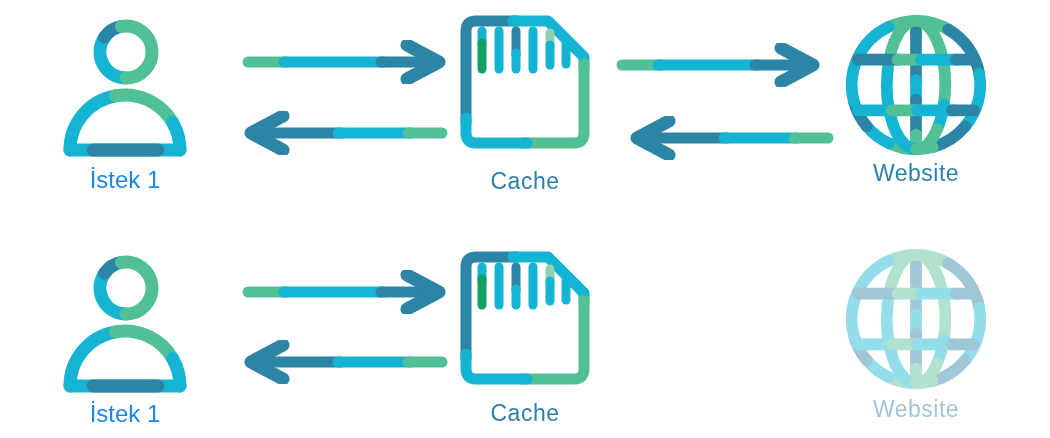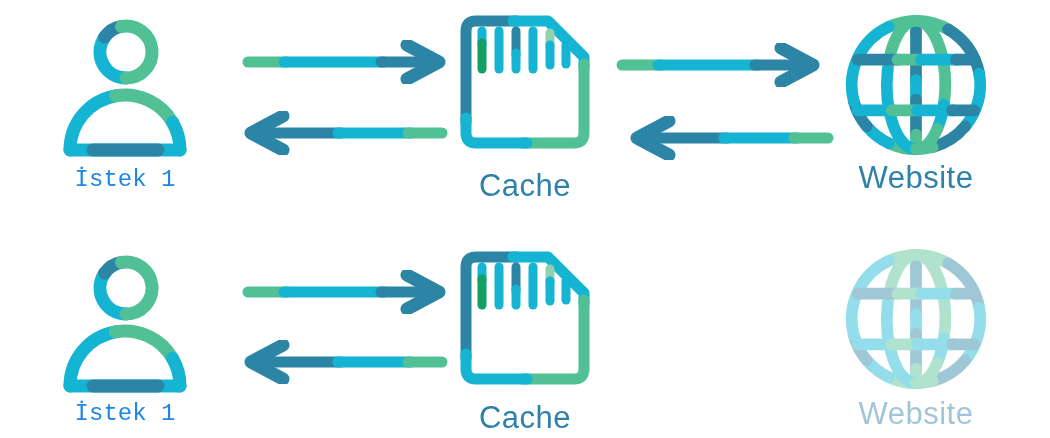--- a/index.html
+++ b/index.html
@@ -4,22 +4,22 @@
 <style>
   :root{
     --cyan:#15b4d3; --steel:#2d85a6; --green:#52c095; --emerald:#14a065;
     --light_green:#90d1ae; --request_label:#1e87e6; --node_label:#2e81a8; --bg:#ffffff;
   }
   *{margin:0;padding:0;box-sizing:border-box;}
   body{background:#fff;font-family:"Liberation Sans",sans-serif;}
   .stage{position:relative;width:1050px;height:438px;background:var(--bg);overflow:hidden;}
   .abs{position:absolute;}
   .lbl{position:absolute;text-align:center;white-space:nowrap;}
-  .req-lbl{font-family:Liberation Mono, monospace;font-size:24px;color:var(--request_label);}
-  .node-lbl{font-family:"Liberation Sans",sans-serif;font-size:31px;color:var(--node_label);letter-spacing:.5px;text-align:center;}
+  .req-lbl{font-family:Liberation Sans, sans-serif;font-size:24px;color:var(--request_label);}
+  .node-lbl{font-family:"Liberation Sans",sans-serif;font-size:23px;color:var(--node_label);letter-spacing:.5px;text-align:center;}
   .faded{opacity:.45;}
   
   .cy{stroke:var(--cyan);} .st{stroke:var(--steel);} .gr{stroke:var(--green);}
   .em{stroke:var(--emerald);} .lg{stroke:var(--light_green);}
   .s13{stroke-width:13;} .s12{stroke-width:12;} .s11{stroke-width:11;} .s9{stroke-width:9;}
   path,line{fill:none;stroke-linecap:round;stroke-linejoin:round;}
 </style>
 </head>
 <body>
 

